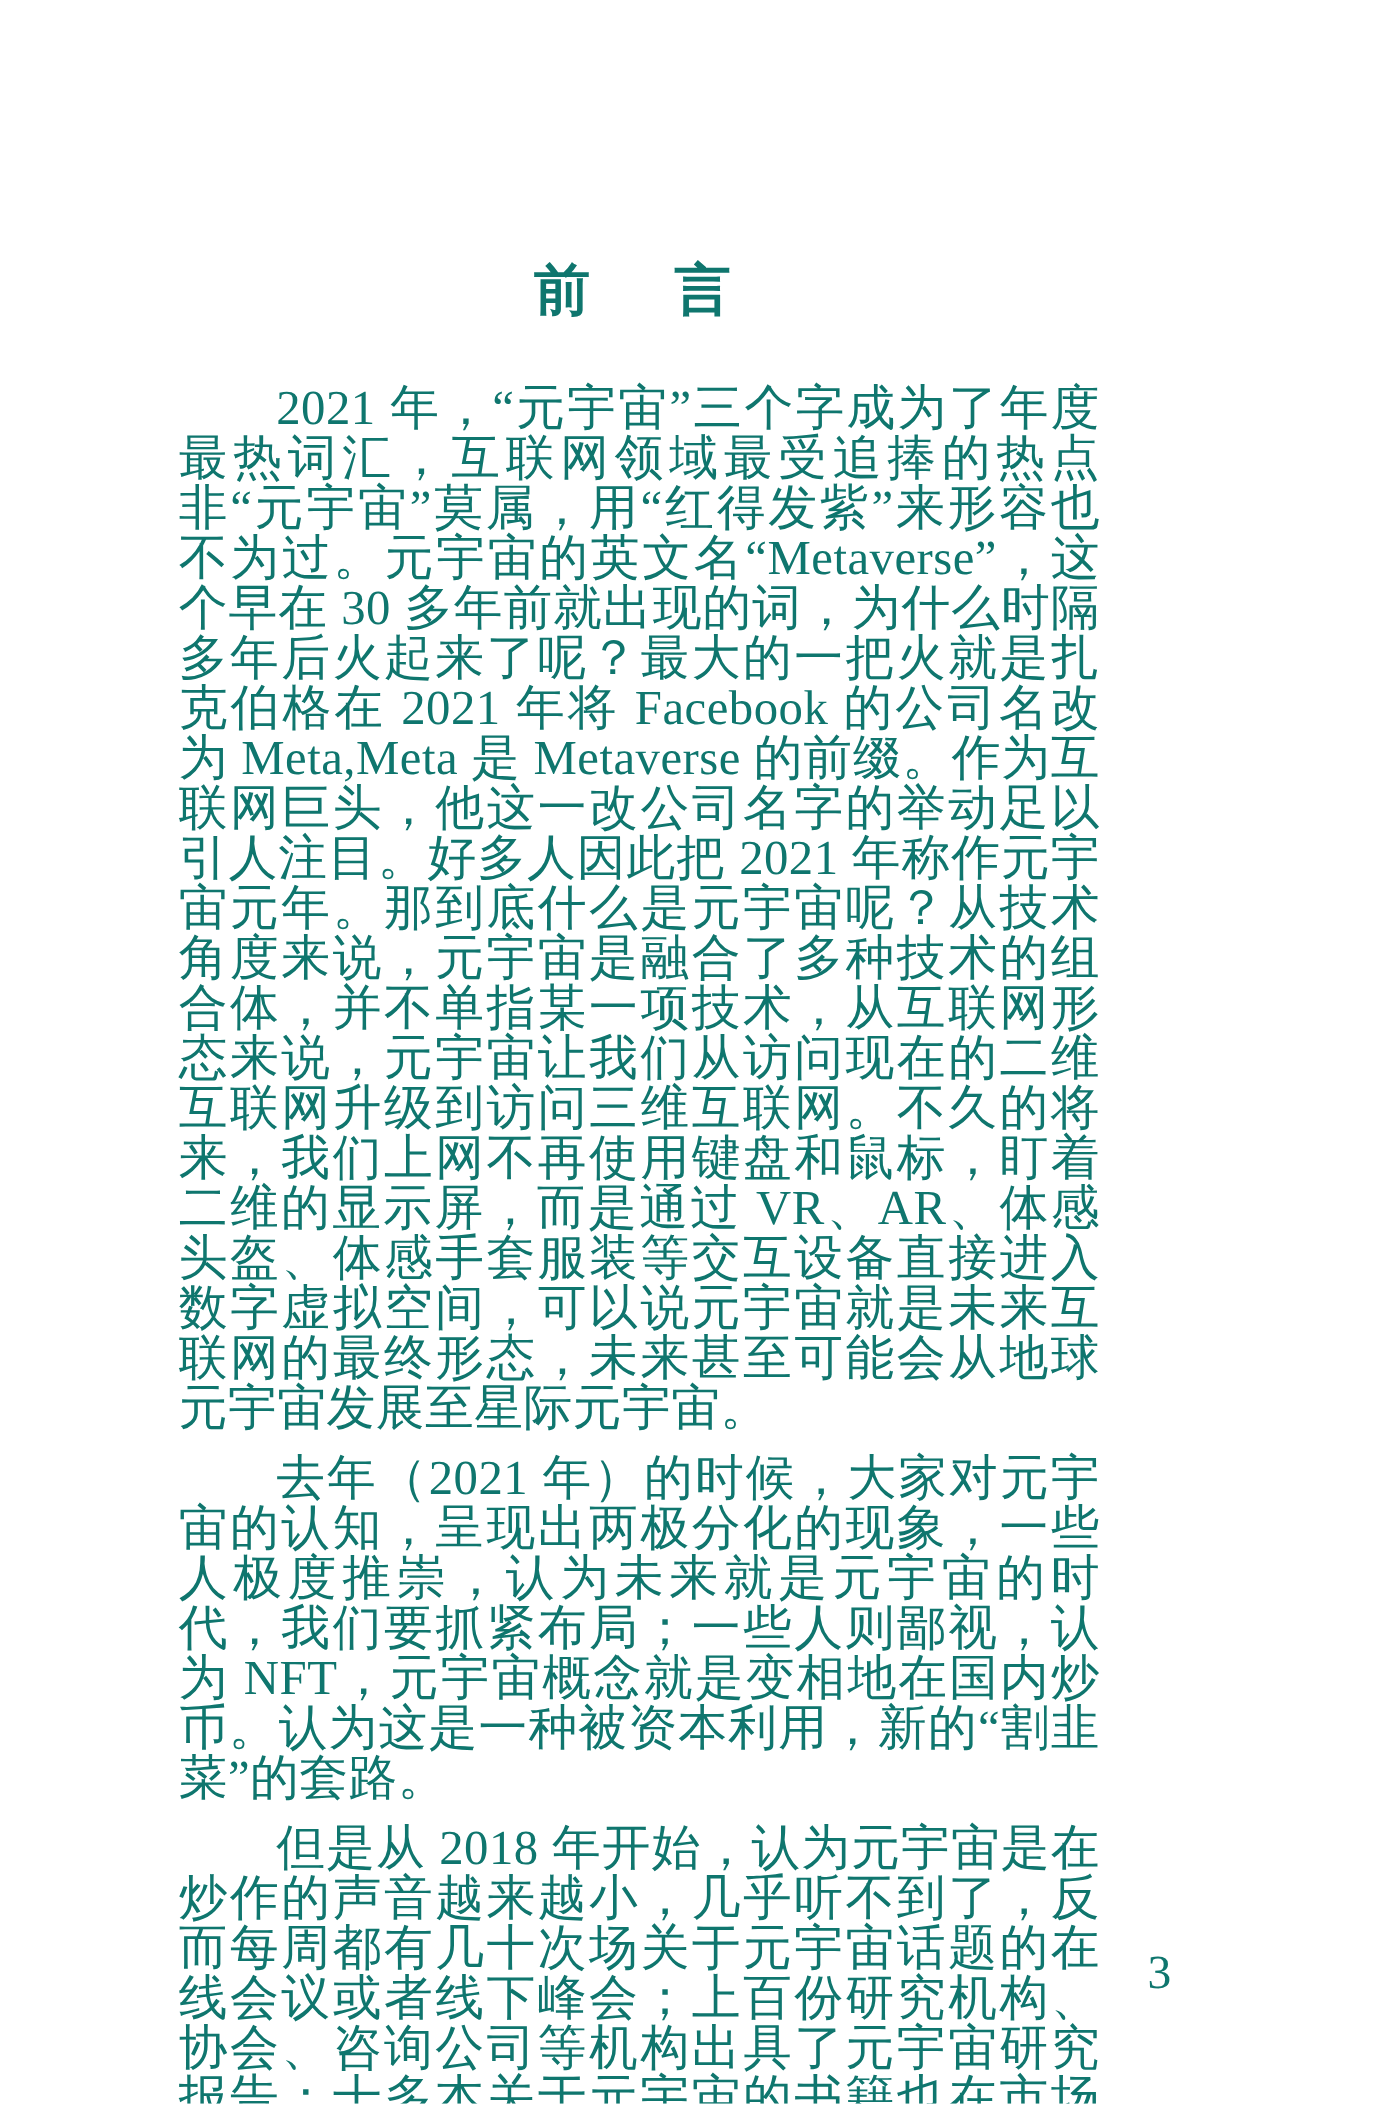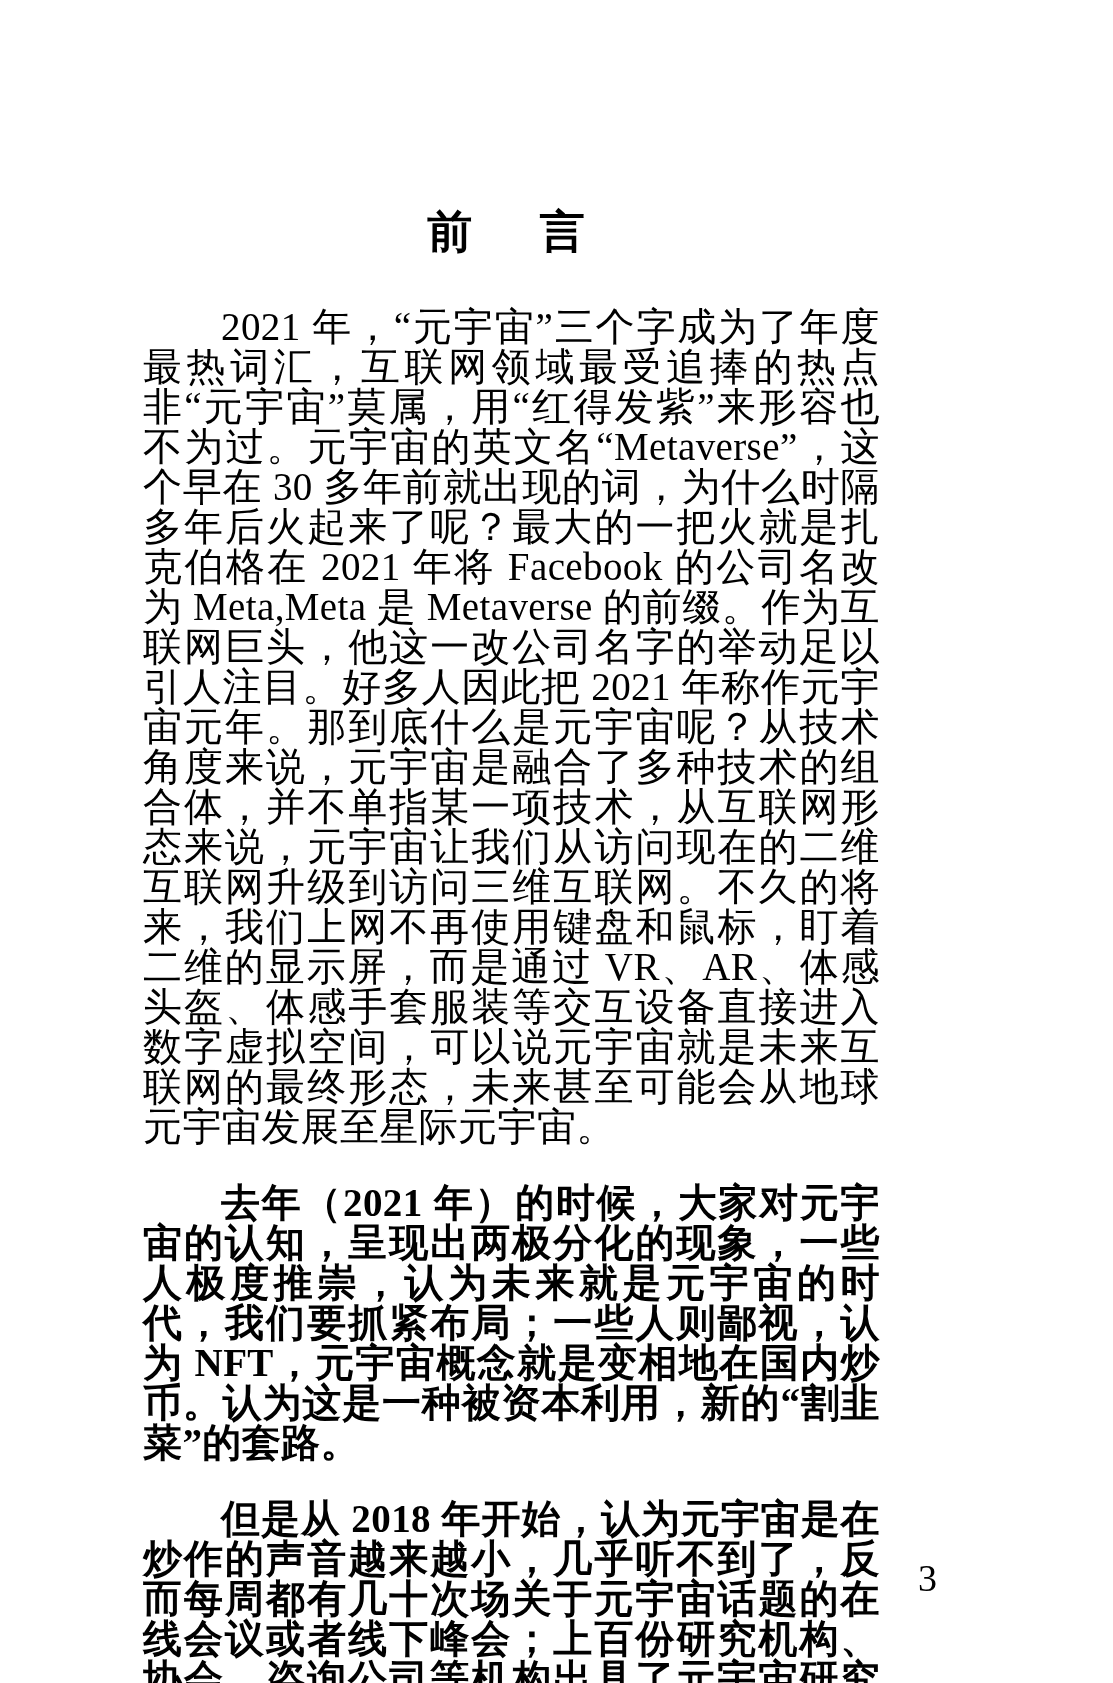--- a/index.html
+++ b/index.html
@@ -5,21 +5,21 @@
   html, body {
     margin: 0;
     padding: 0;
     background: #ffffff;
   }
   .page {
     position: relative;
     width: 1113px;
     height: 1683px;
     background: #ffffff;
-    color: #000000;
+    color: #0f766e;
     font-family: "Liberation Serif", "DejaVu Serif", serif;
     overflow: hidden;
   }
   .content {
     position: absolute;
     left: 143px;
     top: 205px;
     width: 737px;
   }
   .doc-title {
@@ -34,22 +34,21 @@
   .para {
     margin: 0;
     font-size: 39px;
     line-height: 40px;
     text-align: justify;
     text-justify: inter-ideograph;
     text-indent: 2em;
     letter-spacing: 0.01em;
   }
   .para + .para {
-    margin-top: 36px;
-    font-weight: bold;
+    margin-top: 16px;
   }
   .page-number {
     position: absolute;
     left: 918px;
     top: 1558px;
     font-size: 38px;
     line-height: 1.1;
   }
 </style>
 </head>

